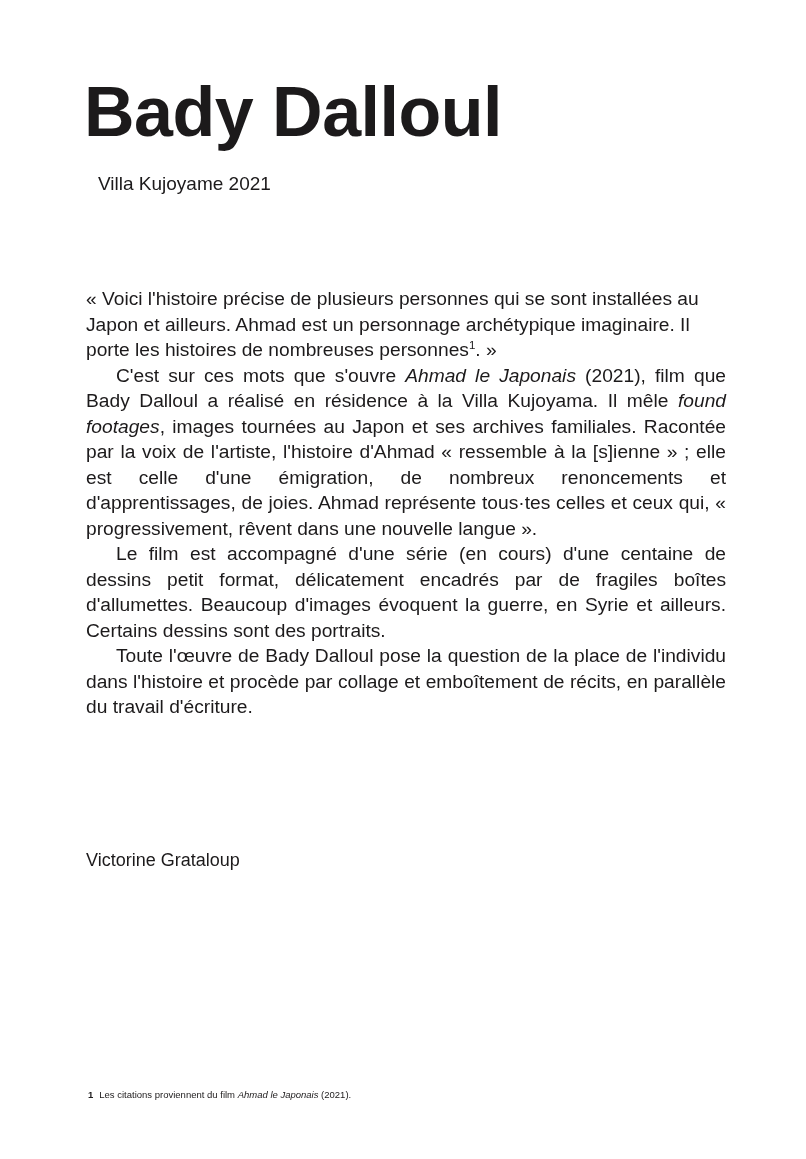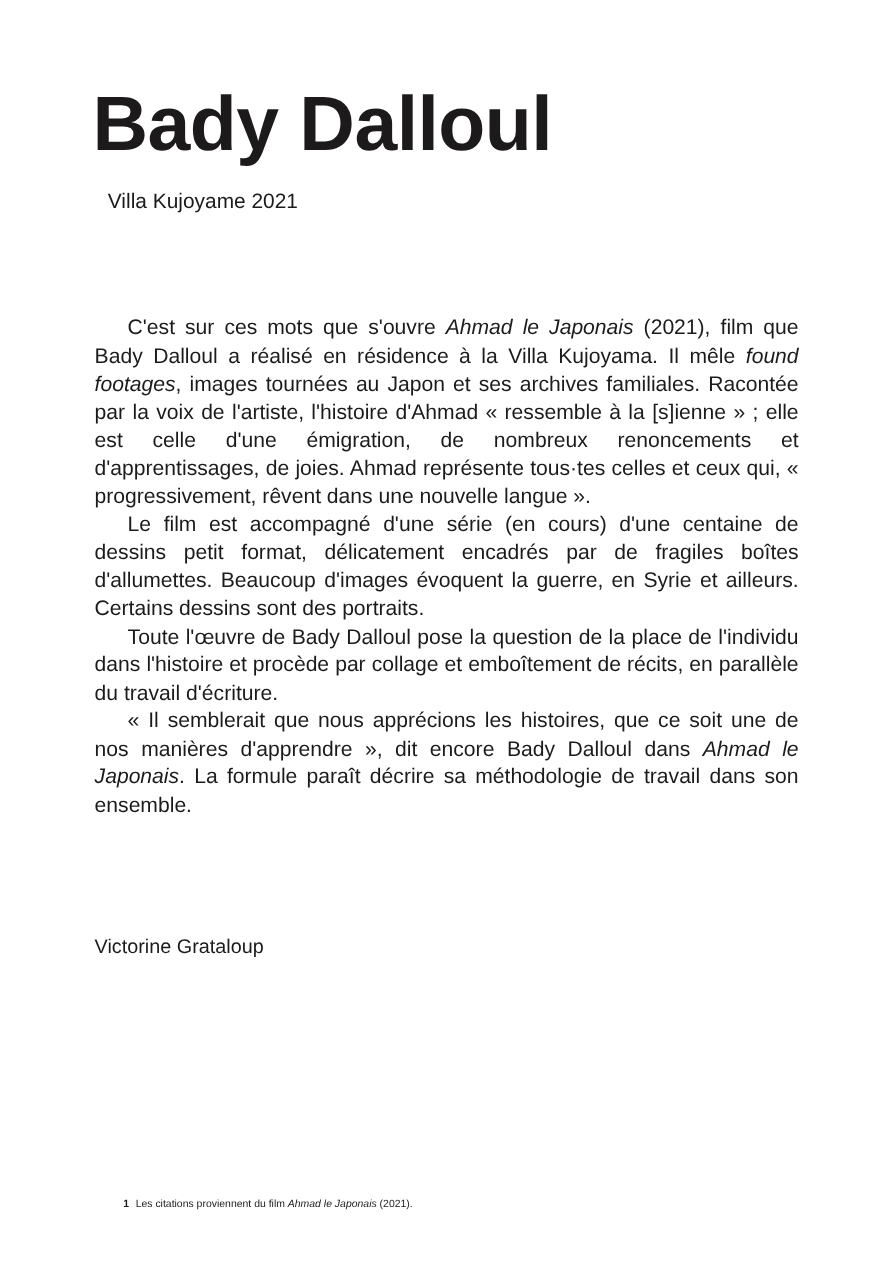--- a/index.html
+++ b/index.html
@@ -30,36 +30,36 @@
   .body p.first { text-align: left; }
   .signature {
     position: absolute; left: 86px; top: 848px; width: 640px;
     text-align: left;
     font-family: "Liberation Sans", sans-serif;
     font-size: 18px; line-height: 24px;
   }
   .footnote {
     position: absolute; left: 88px; top: 1089px;
     font-family: "Liberation Sans", sans-serif;
-    font-size: 9.5px; line-height: 12px; margin-left: 24px;
+    font-size: 9.5px; line-height: 12px;
   }
   .footnote .num { font-weight: bold; margin-right: 6px; }
   sup { font-size: 60%; line-height: 0; }
   em { font-style: italic; }
 </style>
 </head>
 <body>
 
 <h1 class="title">Bady Dalloul</h1>
 <div class="subtitle">Villa Kujoyame 2021</div>
 
 <div class="body">
+  <p class="first"><span>« Voici l'histoire précise de plusieurs personnes qui se sont installées au Japon et ailleurs. Ahmad est un personnage archétypique imaginaire. Il porte les histoires de nombreuses personnes</span><sup>1</sup><span>. »</span></p>
   <p class="indent"><span>C'est sur ces mots que s'ouvre </span><em>Ahmad le Japonais</em><span> (2021), film que Bady Dalloul a réalisé en résidence à la Villa Kujoyama. Il mêle </span><em>found footages</em><span>, images tournées au Japon et ses archives familiales. Racontée par la voix de l'artiste, l'histoire d'Ahmad « ressemble à la [s]ienne » ; elle est celle d'une émigration, de nombreux renoncements et d'apprentissages, de joies. Ahmad représente tous·tes celles et ceux qui, « progressivement, rêvent dans une nouvelle langue ».</span></p>
   <p class="indent"><span>Le film est accompagné d'une série (en cours) d'une centaine de dessins petit format, délicatement encadrés par de fragiles boîtes d'allumettes. Beaucoup d'images évoquent la guerre, en Syrie et ailleurs. Certains dessins sont des portraits.</span></p>
   <p class="indent"><span>Toute l'œuvre de Bady Dalloul pose la question de la place de l'individu dans l'histoire et procède par collage et emboîtement de récits, en parallèle du travail d'écriture.</span></p>
-  <p class="indent"><span>« Il semblerait que nous apprécions les histoires, que ce soit une de nos manières d'apprendre », dit encore Bady Dalloul dans </span><em>Ahmad le Japonais</em><span>. La formule paraît décrire sa méthodologie de travail dans son ensemble.</span></p>
 </div>
 
 <div class="signature">Victorine Grataloup</div>
 
 <div class="footnote">
   <span class="num">1</span><span id="footnote-text"><span>Les citations proviennent du film </span><em>Ahmad le Japonais</em><span> (2021).</span></span>
 </div>
 
 </body></html>

